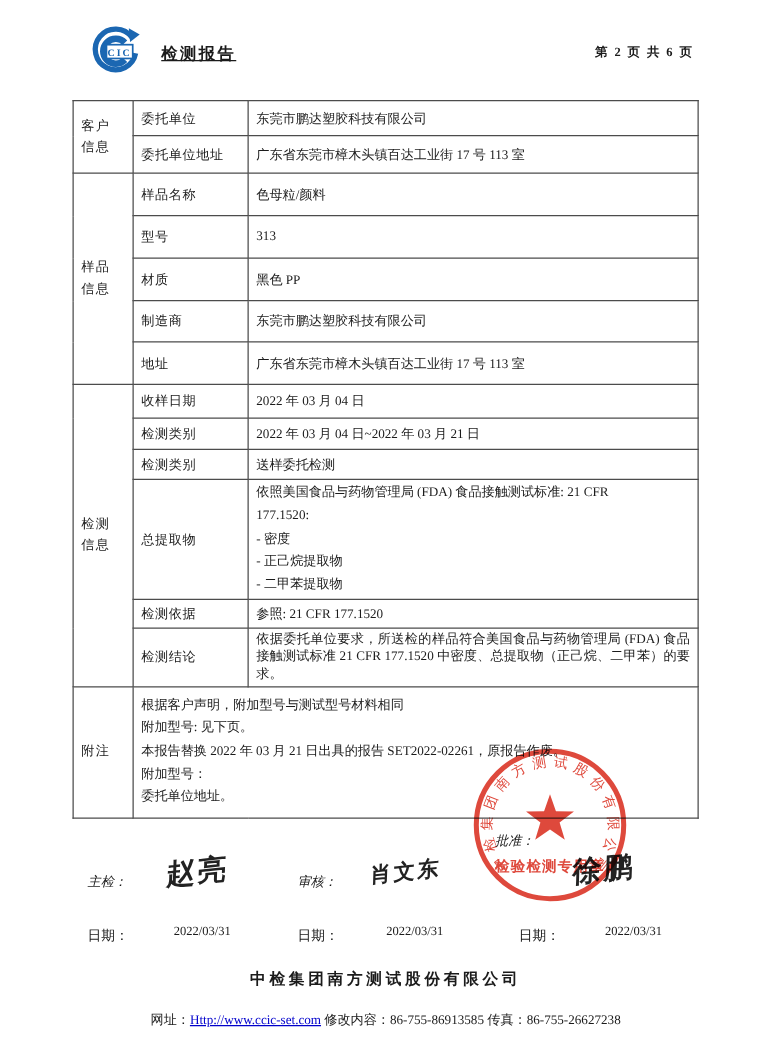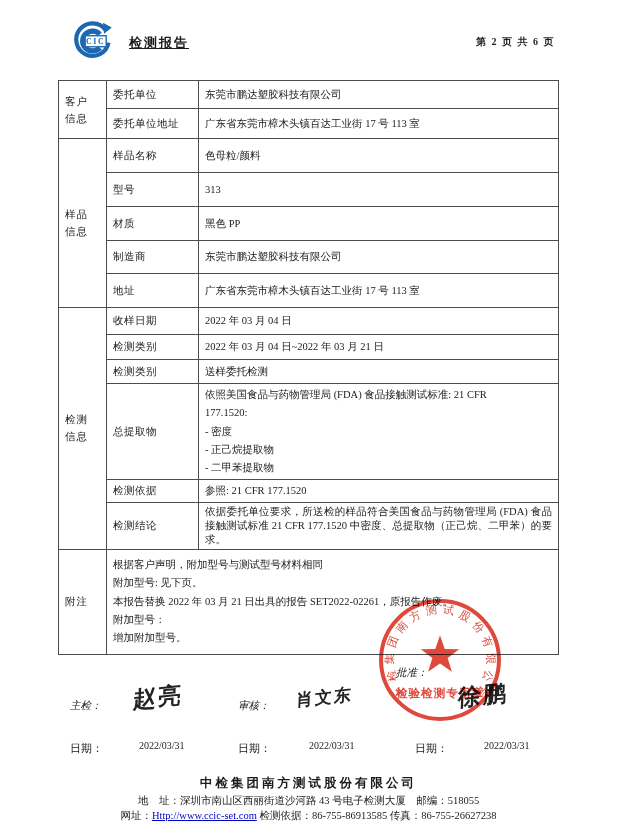--- a/index.html
+++ b/index.html
@@ -136,21 +136,21 @@
       <td class="conclusion">依据委托单位要求，所送检的样品符合美国食品与药物管理局 (FDA) 食品接触测试标准 21 CFR 177.1520 中密度、总提取物（正己烷、二甲苯）的要求。</td>
     </tr>
 
     <tr style="height:105px">
       <td class="group"><span class="group-inner">附注</span></td>
       <td class="note-cell" colspan="2">
         <div class="nline">根据客户声明，附加型号与测试型号材料相同</div>
         <div class="nline">附加型号: 见下页。</div>
         <div class="nline">本报告替换 2022 年 03 月 21 日出具的报告 SET2022-02261，原报告作废。</div>
         <div class="nline">附加型号：</div>
-        <div class="nline">增加附加型号。</div>
+        <div class="nline">委托单位地址。</div>
       </td>
     </tr>
   </tbody>
     </table>
 
   <div class="abs sig-label" style="left:70px;top:699px">主检：</div>
   <div class="abs sig-name" style="left:133px;top:682px">赵亮</div>
   <div class="abs sig-label" style="left:238px;top:699px">审核：</div>
   <div class="abs sig-name" style="left:296px;top:686px;font-size:17px">肖文东</div>
   <div class="abs sig-label" style="left:396px;top:666px">批准：</div>
@@ -177,16 +177,15 @@
       <text x="62.5" y="16" text-anchor="middle" font-size="11" fill="#dc392b" transform="rotate(9.846153846153868 62.5 62.5)">试</text>
       <text x="62.5" y="16" text-anchor="middle" font-size="11" fill="#dc392b" transform="rotate(29.538461538461547 62.5 62.5)">股</text>
       <text x="62.5" y="16" text-anchor="middle" font-size="11" fill="#dc392b" transform="rotate(49.230769230769226 62.5 62.5)">份</text>
       <text x="62.5" y="16" text-anchor="middle" font-size="11" fill="#dc392b" transform="rotate(68.92307692307693 62.5 62.5)">有</text>
       <text x="62.5" y="16" text-anchor="middle" font-size="11" fill="#dc392b" transform="rotate(88.61538461538464 62.5 62.5)">限</text>
       <text x="62.5" y="16" text-anchor="middle" font-size="11" fill="#dc392b" transform="rotate(108.30769230769232 62.5 62.5)">公</text>
       <text x="62.5" y="16" text-anchor="middle" font-size="11" fill="#dc392b" transform="rotate(128 62.5 62.5)">司</text>
     </svg>
 
   <div class="ft-company">中检集团南方测试股份有限公司</div>
-  <div class="ft-line1"><span>地　址：</span><span>深圳市南山区西丽街道沙河路 43 号电子检测大厦</span><span>　邮编：</span><span>518055</span></div>
-  <div class="ft-line2"><span>网址：</span><a class="ft-link" href="#">Http://www.ccic-set.com</a><span> 检测依据：</span><span>86-755-86913585</span><span> 传真：</span><span>86-755-26627238</span></div>
+  <div class="ft-line2"><span>网址：</span><a class="ft-link" href="#">Http://www.ccic-set.com</a><span> 修改内容：</span><span>86-755-86913585</span><span> 传真：</span><span>86-755-26627238</span></div>
 
 </div>
 
 </body></html>

